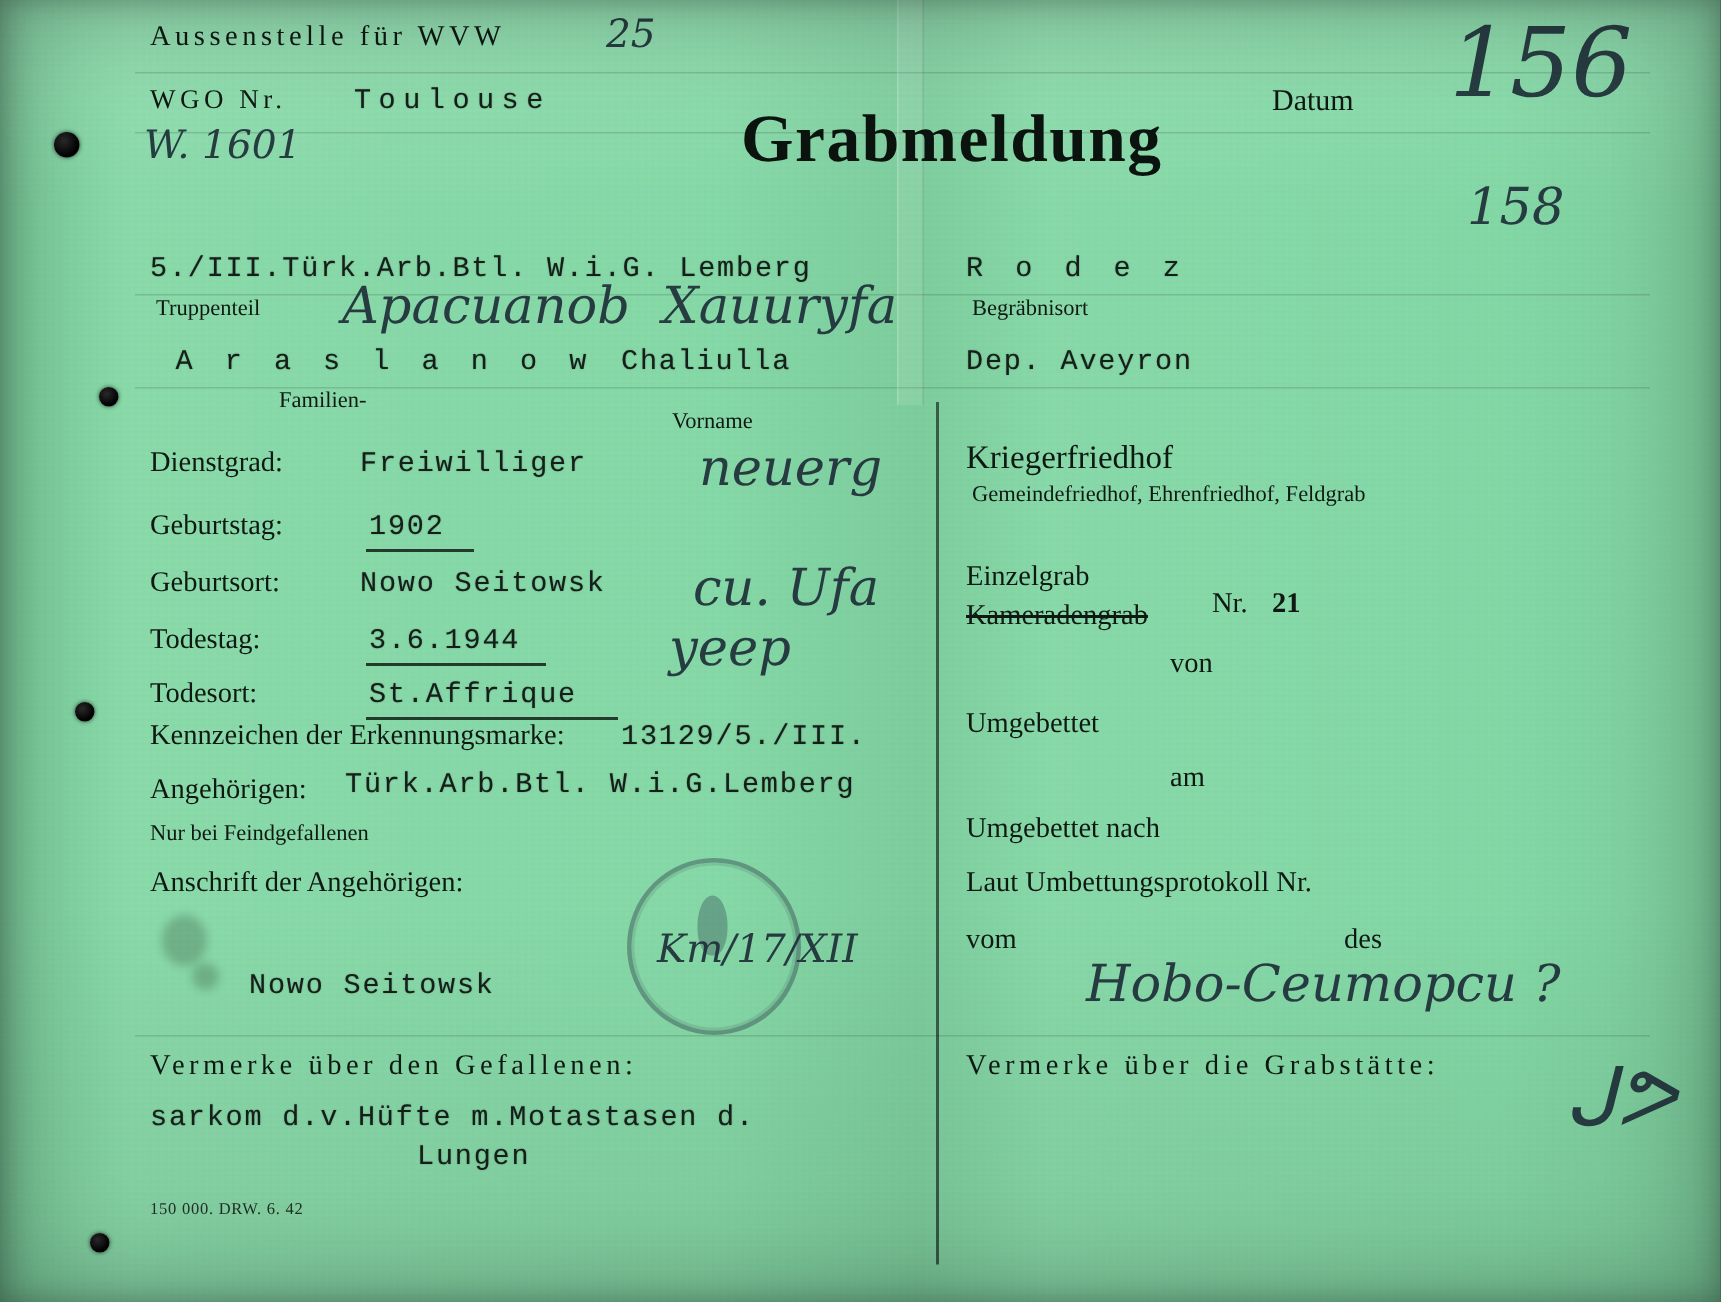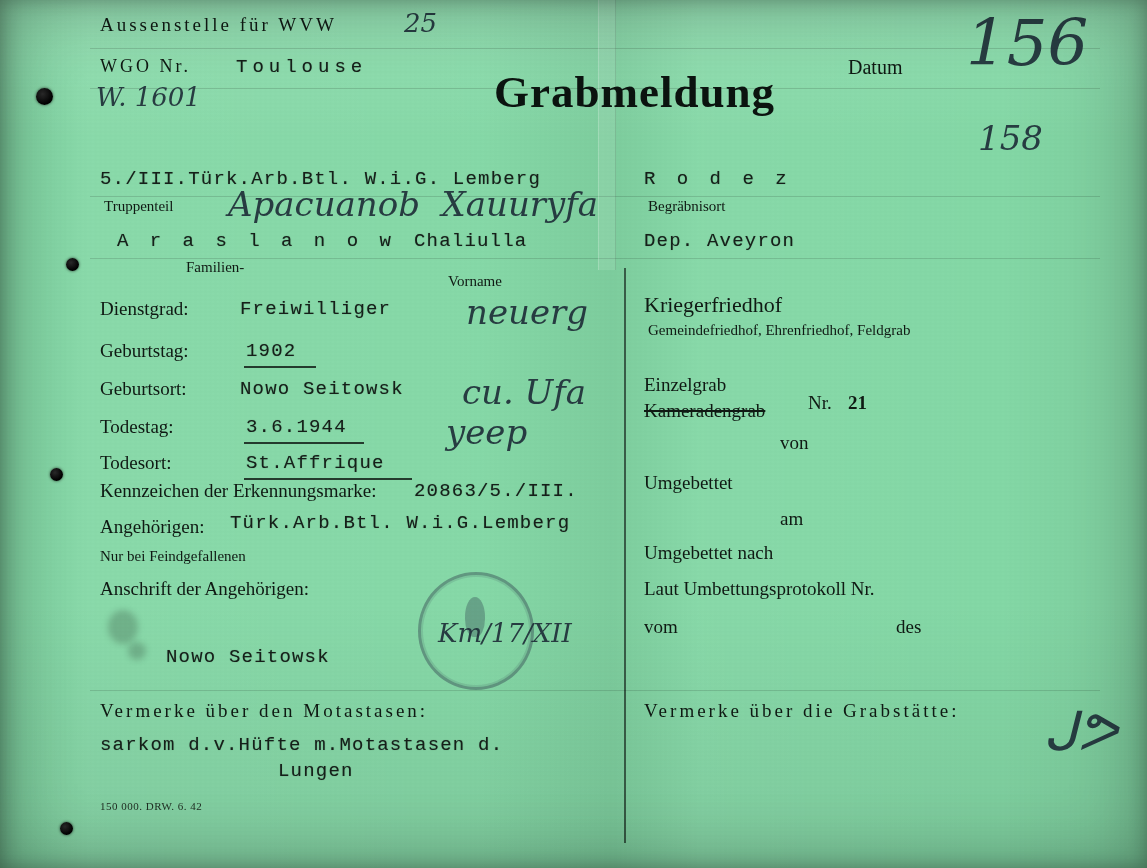--- a/index.html
+++ b/index.html
@@ -218,20 +218,21 @@
   <div class="printed" style="left:848px; top:392px; font-weight:bold;">21</div>
 
   <div class="printed" style="left:780px; top:432px;">von</div>
   <div class="printed" style="left:644px; top:472px;">Umgebettet</div>
   <div class="printed" style="left:780px; top:508px;text-align:right;">am</div>
   <div class="printed" style="left:644px; top:542px;">Umgebettet nach</div>
   <div class="printed" style="left:644px; top:578px;">Laut Umbettungsprotokoll Nr.</div>
   <div class="printed" style="left:644px; top:616px;">vom</div>
   <div class="printed" style="left:896px; top:616px;">des</div>
 
+  <div class="hand big" style="left:724px; top:636px;">Ноbо-Сеиторси ?</div>
 
   <div class="printed" style="left:100px; top:298px;">Dienstgrad:</div>
   <div class="typed" style="left:240px; top:298px;">Freiwilliger</div>
 
   <div class="printed" style="left:100px; top:340px;">Geburtstag:</div>
   <div class="typed" style="left:246px; top:340px;">1902</div>
   <div class="underline-mark" style="left:244px; top:366px; width:72px;"></div>
 
   <div class="printed" style="left:100px; top:378px;">Geburtsort:</div>
   <div class="typed" style="left:240px; top:378px;">Nowo Seitowsk</div>
@@ -242,36 +243,36 @@
 
   <div class="printed" style="left:100px; top:452px;">Todesort:</div>
   <div class="typed" style="left:246px; top:452px;">St.Affrique</div>
   <div class="underline-mark" style="left:244px; top:478px; width:168px;"></div>
 
   <div class="hand big" style="left:466px; top:292px;">neuerg</div>
   <div class="hand big" style="left:462px; top:372px;">cu. Ufa</div>
   <div class="hand big" style="left:446px; top:412px;">yeep</div>
 
   <div class="printed" style="left:100px; top:480px;">Kennzeichen der Erkennungsmarke:</div>
-  <div class="typed" style="left:414px; top:480px;">20863/5./III.</div>
+  <div class="typed" style="left:414px; top:480px;">13129/5./III.</div>
 
   <div class="printed" style="left:100px; top:516px;">Angehörigen:</div>
   <div class="typed" style="left:230px; top:512px;">Türk.Arb.Btl. W.i.G.Lemberg</div>
 
   <div class="printed small" style="left:100px; top:548px;">Nur bei Feindgefallenen</div>
 
   <div class="printed" style="left:100px; top:578px;">Anschrift der Angehörigen:</div>
   <div class="typed" style="left:166px; top:646px;">Nowo Seitowsk</div>
 
   <div id="stamp">
     <div class="inner"></div>
   </div>
   <div class="hand med" style="left:438px; top:618px;">Km/17/XII</div>
 
-  <div class="printed sp" style="left:100px; top:700px;">Vermerke über den Motastasen:</div>
+  <div class="printed sp" style="left:100px; top:700px;">Vermerke über den Gefallenen:</div>
   <div class="typed" style="left:100px; top:734px;">sarkom d.v.Hüfte m.Motastasen d.</div>
   <div class="typed" style="left:278px; top:760px;">Lungen</div>
 
   <div class="printed sp" style="left:644px; top:700px;">Vermerke über die Grabstätte:</div>
   <div class="hand huge" style="left:1044px; top:700px; font-size:54px;">ᒍᕗ</div>
 
   <div class="printed tiny" style="left:100px; top:800px;">150 000. DRW. 6. 42</div>
 
   <div id="grain"></div>
   <div id="vignette"></div>

